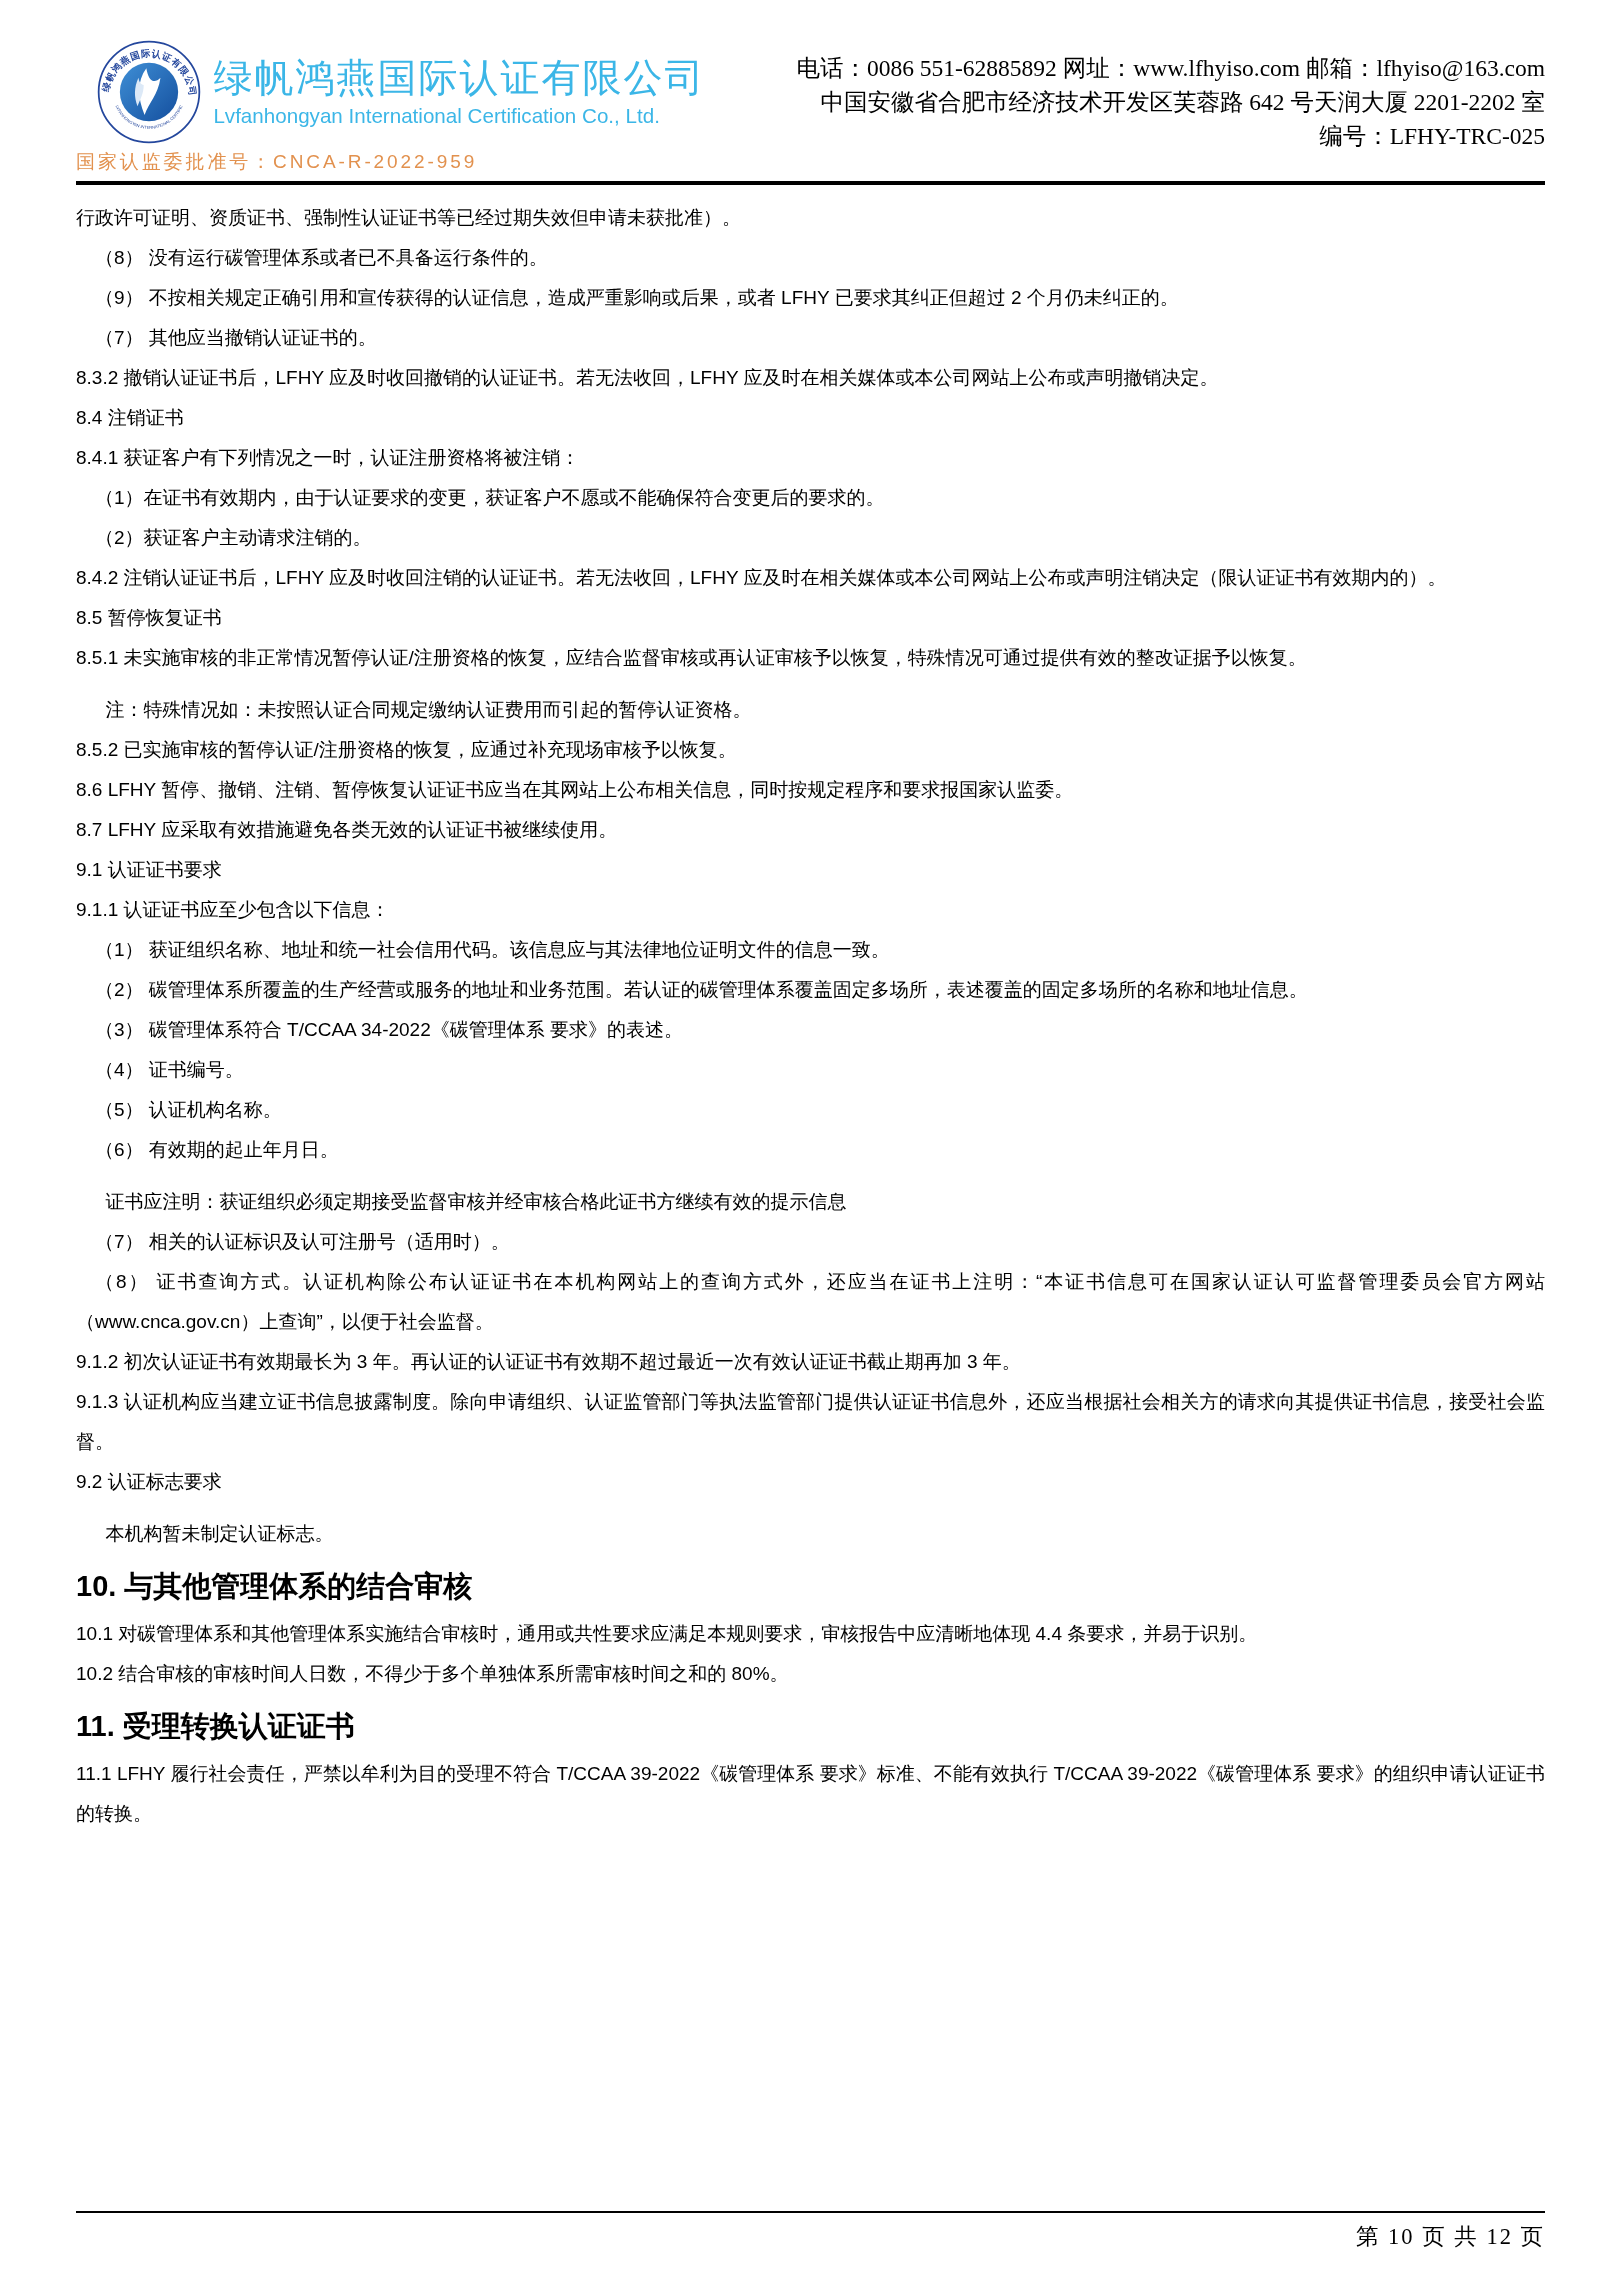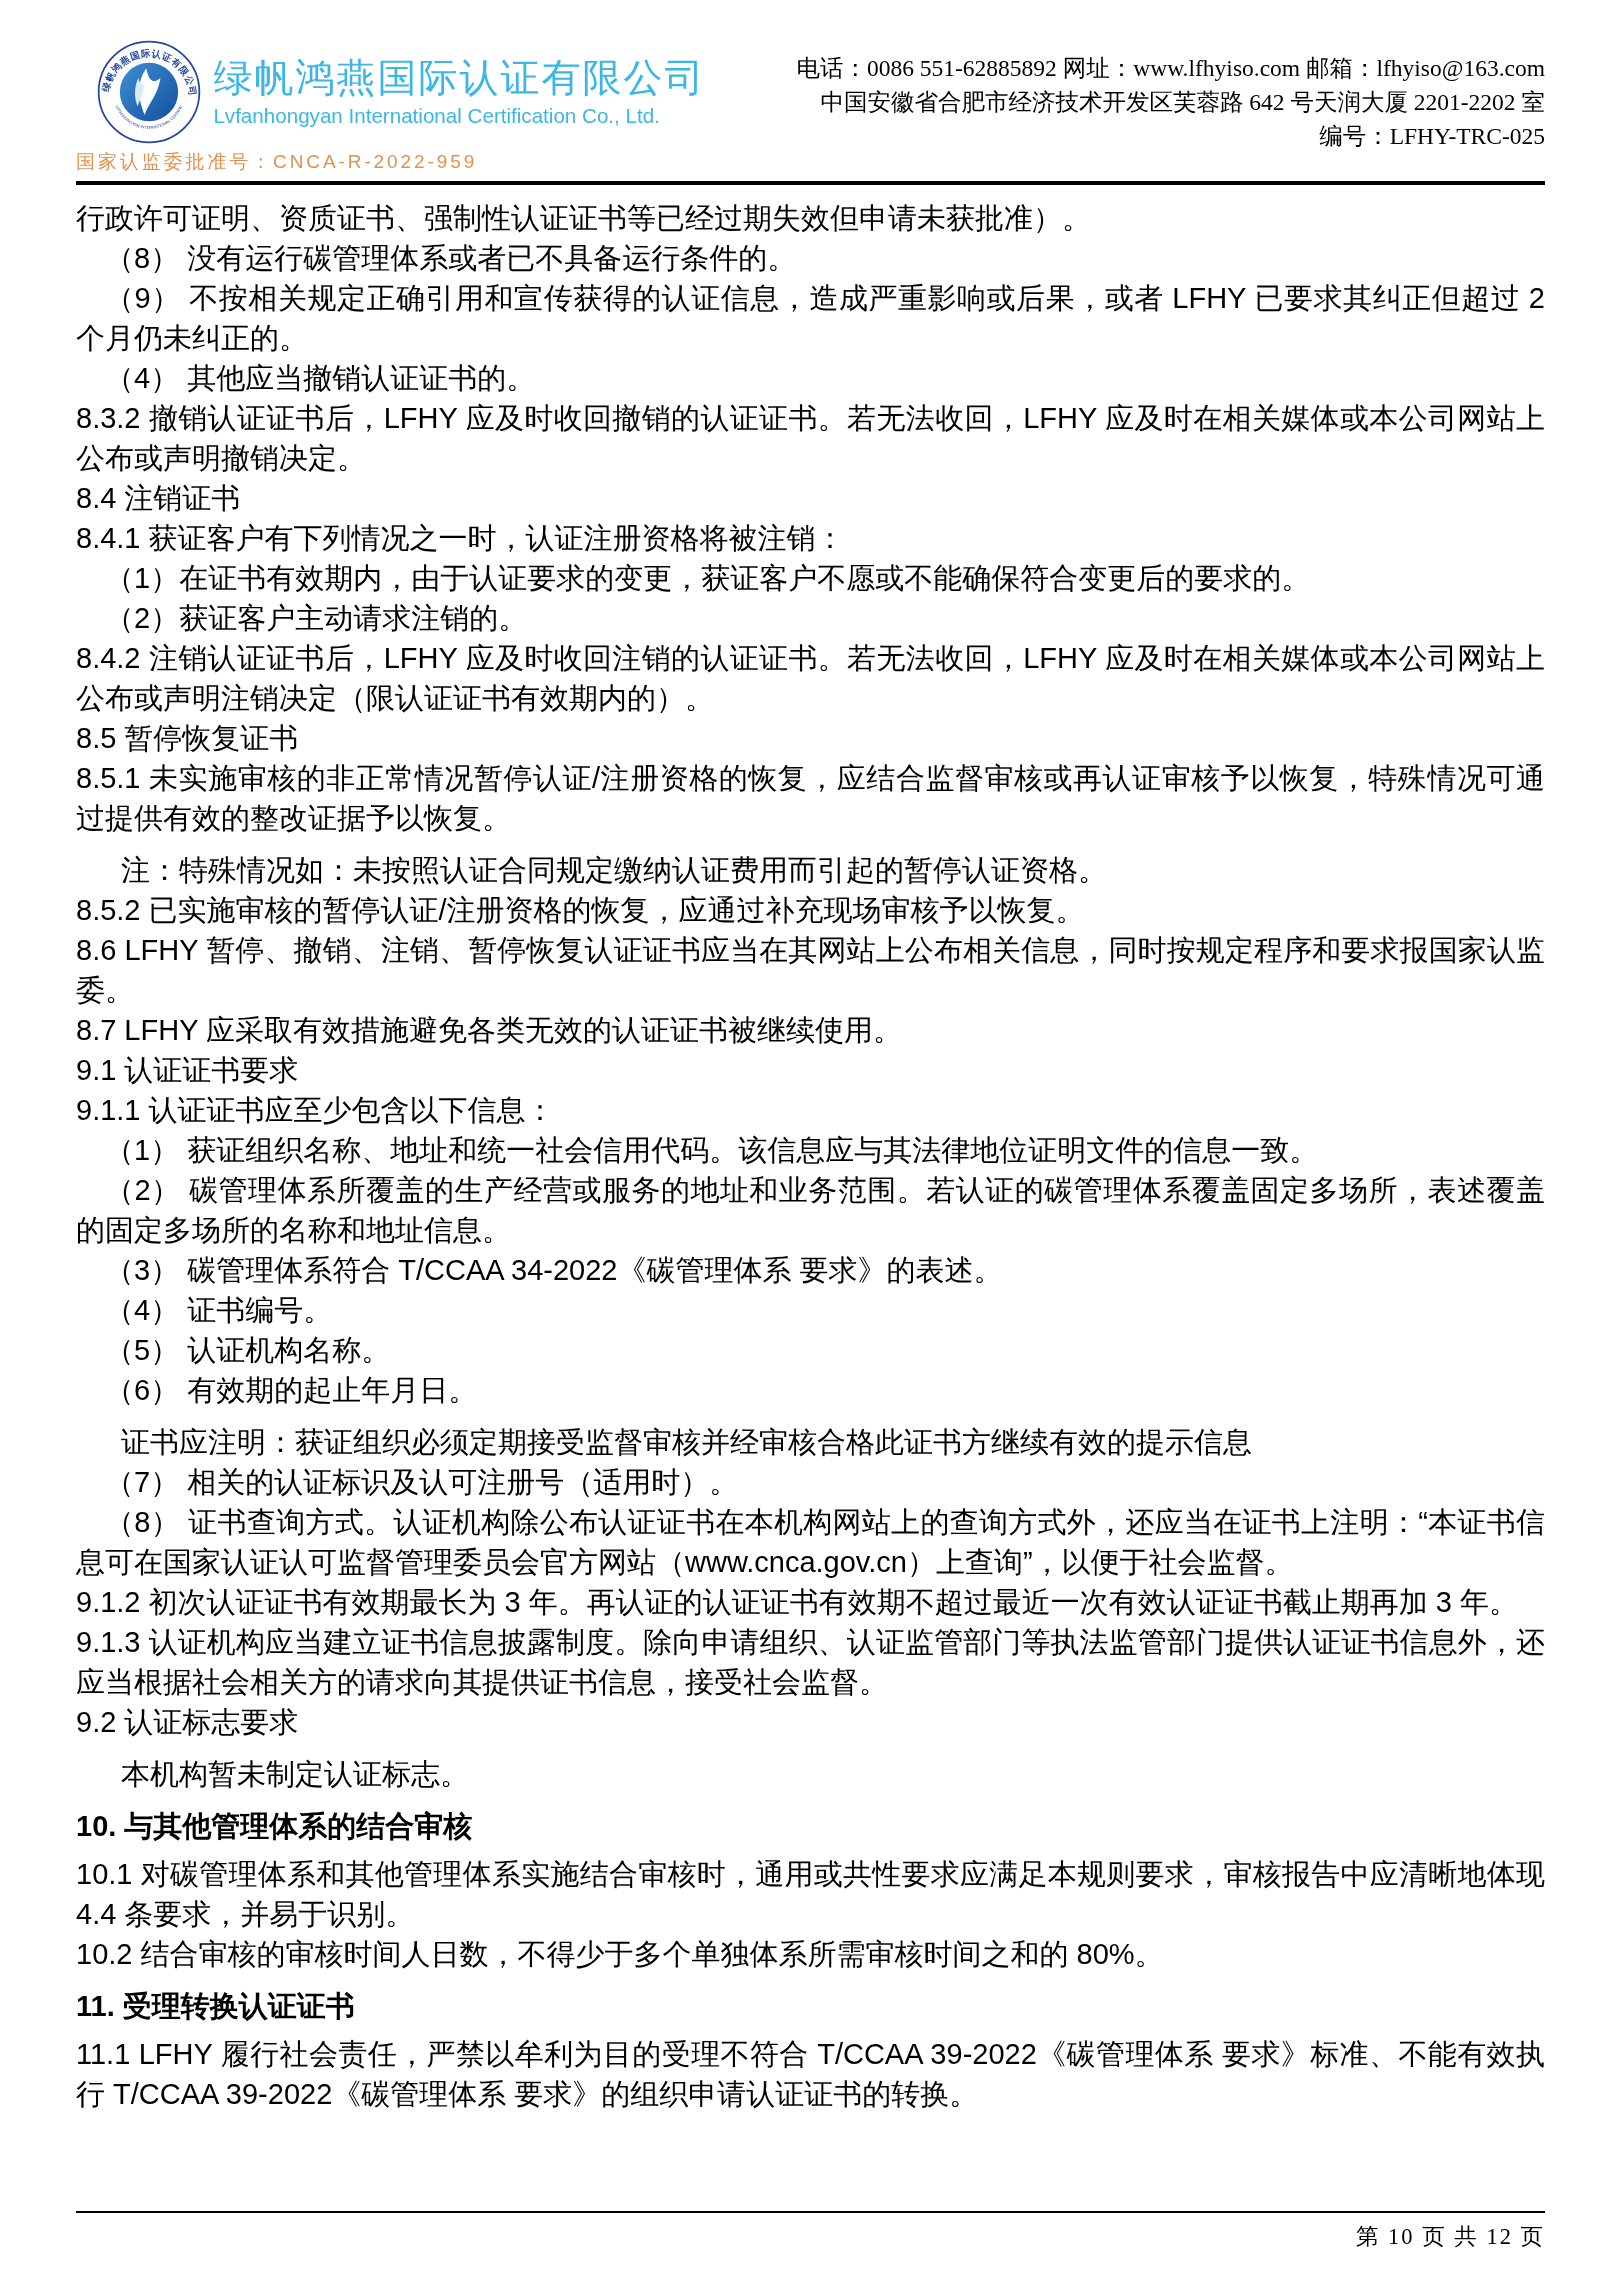--- a/index.html
+++ b/index.html
@@ -64,21 +64,21 @@
     margin:5.9px 76px 0 76px;
     height:3.9px;
     background:#000;
   }
   
   .doc-body{
     padding:13.7px 76px 0 76px;
   }
   .para{
     margin:0;
-    font-size:29px;
+    font-size:19px;
     line-height:40px;
     text-align:justify;
     text-justify:inter-ideograph;
     word-break:break-word;
   }
   .style-item{text-indent:1em;}
   .style-note{text-indent:1.55em;margin-top:12px;}
   .style-heading{
     font-weight:bold;
     font-size:29px;
@@ -147,21 +147,21 @@
   <div class="approval-line">
     <span>国家认监委批准号：</span><span>CNCA-R-2022-959</span>
   </div>
 
   <div class="header-rule"></div>
 
   <main class="doc-body" id="doc-body">
       <p class="para style-body">行政许可证明、资质证书、强制性认证证书等已经过期失效但申请未获批准）。</p>
       <p class="para style-item">（8）  没有运行碳管理体系或者已不具备运行条件的。</p>
       <p class="para style-item">（9）  不按相关规定正确引用和宣传获得的认证信息，造成严重影响或后果，或者 LFHY 已要求其纠正但超过 2 个月仍未纠正的。</p>
-      <p class="para style-item">（4）  其他应当撤销认证证书的。</p>
+      <p class="para style-item">（7）  其他应当撤销认证证书的。</p>
       <p class="para style-body">8.3.2 撤销认证证书后，LFHY 应及时收回撤销的认证证书。若无法收回，LFHY 应及时在相关媒体或本公司网站上公布或声明撤销决定。</p>
       <p class="para style-body">8.4 注销证书</p>
       <p class="para style-body">8.4.1 获证客户有下列情况之一时，认证注册资格将被注销：</p>
       <p class="para style-item">（1）在证书有效期内，由于认证要求的变更，获证客户不愿或不能确保符合变更后的要求的。</p>
       <p class="para style-item">（2）获证客户主动请求注销的。</p>
       <p class="para style-body">8.4.2 注销认证证书后，LFHY 应及时收回注销的认证证书。若无法收回，LFHY 应及时在相关媒体或本公司网站上公布或声明注销决定（限认证证书有效期内的）。</p>
       <p class="para style-body">8.5 暂停恢复证书</p>
       <p class="para style-body">8.5.1 未实施审核的非正常情况暂停认证/注册资格的恢复，应结合监督审核或再认证审核予以恢复，特殊情况可通过提供有效的整改证据予以恢复。</p>
       <p class="para style-note">注：特殊情况如：未按照认证合同规定缴纳认证费用而引起的暂停认证资格。</p>
       <p class="para style-body">8.5.2 已实施审核的暂停认证/注册资格的恢复，应通过补充现场审核予以恢复。</p>

